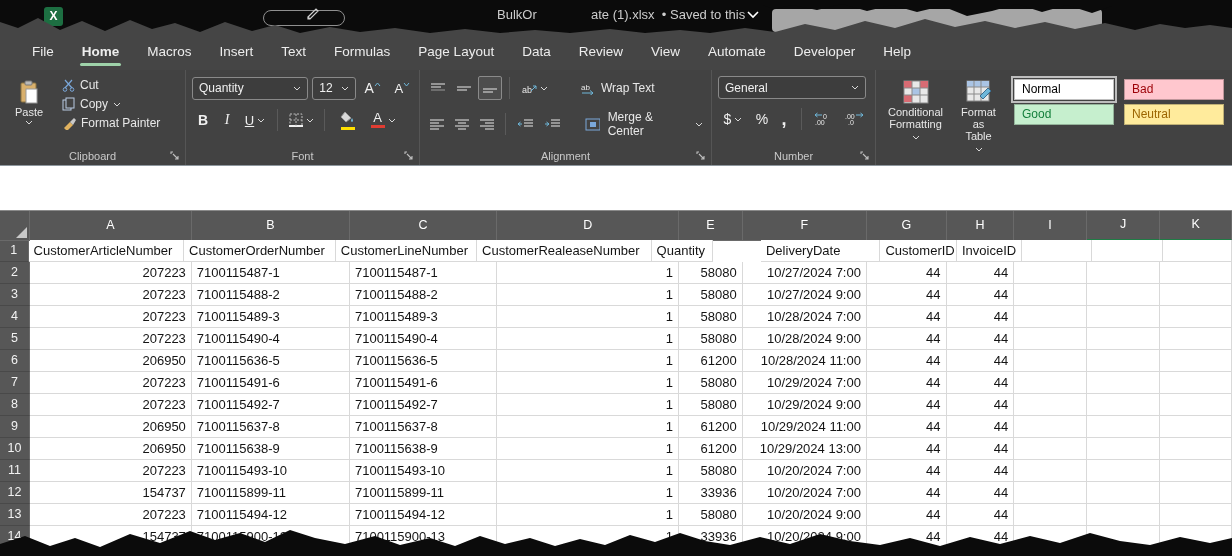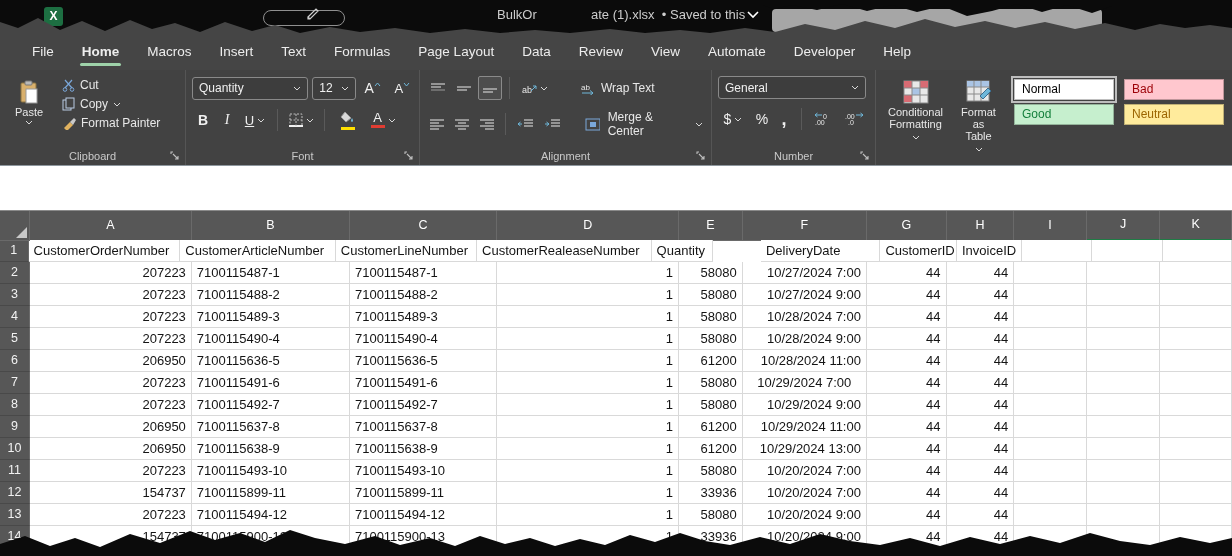--- a/index.html
+++ b/index.html
@@ -429,22 +429,22 @@
         <div class="chead" style="width: 125px;">F</div>
         <div class="chead" style="width: 80px;">G</div>
         <div class="chead" style="width: 68px;">H</div>
         <div class="chead" style="width: 73px;">I</div>
         <div class="chead greenline" style="width: 74px;">J</div>
         <div class="chead greenline" style="width: 72px;">K</div>
       </div>
     <div id="grid">
         <div class="grid-row">
           <div class="rowhead">1</div>
+          <div class="cell al" style="width: 163px;">CustomerArticleNumber</div>
           <div class="cell al" style="width: 159px;">CustomerOrderNumber</div>
-          <div class="cell al" style="width: 163px;">CustomerArticleNumber</div>
           <div class="cell al" style="width: 148px;">CustomerLineNumber</div>
           <div class="cell al" style="width: 183px;">CustomerRealeaseNumber</div>
           <div class="cell al" style="width: 64px;">Quantity</div>
           <div class="cell al" style="width: 125px; margin-left: 48px;">DeliveryDate</div>
           <div class="cell al" style="width: 80px;">CustomerID</div>
           <div class="cell al" style="width: 68px;">InvoiceID</div>
           <div class="cell al" style="width: 73px;"></div>
           <div class="cell al" style="width: 74px;"></div>
           <div class="cell al" style="width: 72px;"></div>
         </div>
@@ -518,21 +518,21 @@
           <div class="cell ar" style="width: 74px;"></div>
           <div class="cell ar" style="width: 72px;"></div>
         </div>
         <div class="grid-row">
           <div class="rowhead">7</div>
           <div class="cell ar" style="width: 163px;">207223</div>
           <div class="cell al" style="width: 159px;">7100115491-6</div>
           <div class="cell al" style="width: 148px;">7100115491-6</div>
           <div class="cell ar" style="width: 183px;">1</div>
           <div class="cell ar" style="width: 64px;">58080</div>
-          <div class="cell ar" style="width: 125px; text-align: center;">10/29/2024 7:00</div>
+          <div class="cell ar" style="width: 125px;">10/29/2024 7:00</div>
           <div class="cell ar" style="width: 80px;">44</div>
           <div class="cell ar" style="width: 68px;">44</div>
           <div class="cell ar" style="width: 73px;"></div>
           <div class="cell ar" style="width: 74px;"></div>
           <div class="cell ar" style="width: 72px;"></div>
         </div>
         <div class="grid-row">
           <div class="rowhead">8</div>
           <div class="cell ar" style="width: 163px;">207223</div>
           <div class="cell al" style="width: 159px;">7100115492-7</div>

